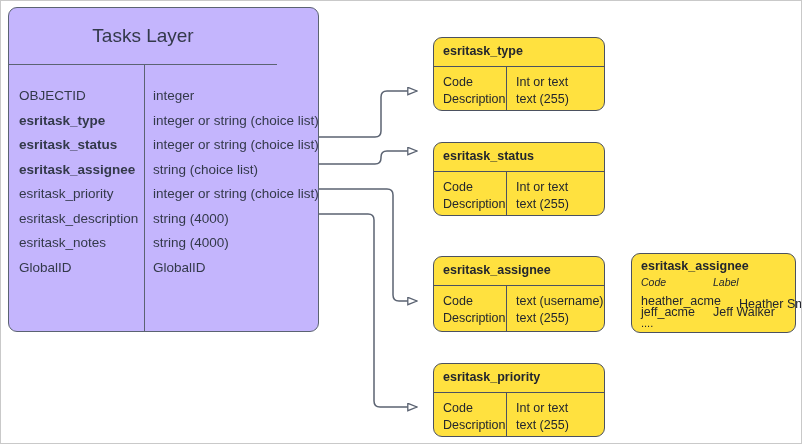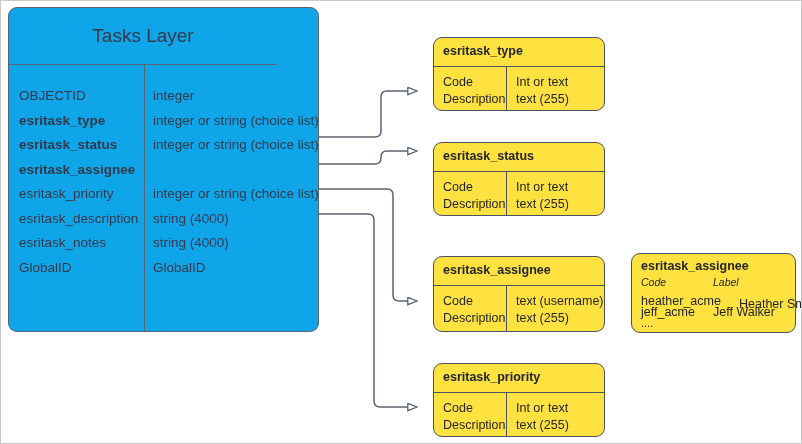--- a/index.html
+++ b/index.html
@@ -31,21 +31,21 @@
     pointer-events: none;
   }
 
   
   .entity {
     position: absolute;
     left: 7px;
     top: 6px;
     width: 311px;
     height: 325px;
-    background: #0ea5e9;
+    background: #c4b5fd;
     border: 1.6px solid #5b6372;
     border-radius: 9px;
     box-sizing: border-box;
   }
   .entity-title {
     position: absolute;
     left: 0;
     top: 0;
     width: 268px;
     height: 56px;
@@ -218,20 +218,21 @@
         <div class="field-row">
           <div class="field-name key">esritask_type</div>
           <div class="field-type">integer or string (choice list)</div>
         </div>
         <div class="field-row">
           <div class="field-name key">esritask_status</div>
           <div class="field-type">integer or string (choice list)</div>
         </div>
         <div class="field-row">
           <div class="field-name key">esritask_assignee</div>
+          <div class="field-type">string (choice list)</div>
         </div>
         <div class="field-row">
           <div class="field-name">esritask_priority</div>
           <div class="field-type">integer or string (choice list)</div>
         </div>
         <div class="field-row">
           <div class="field-name">esritask_description</div>
           <div class="field-type">string (4000)</div>
         </div>
         <div class="field-row">

